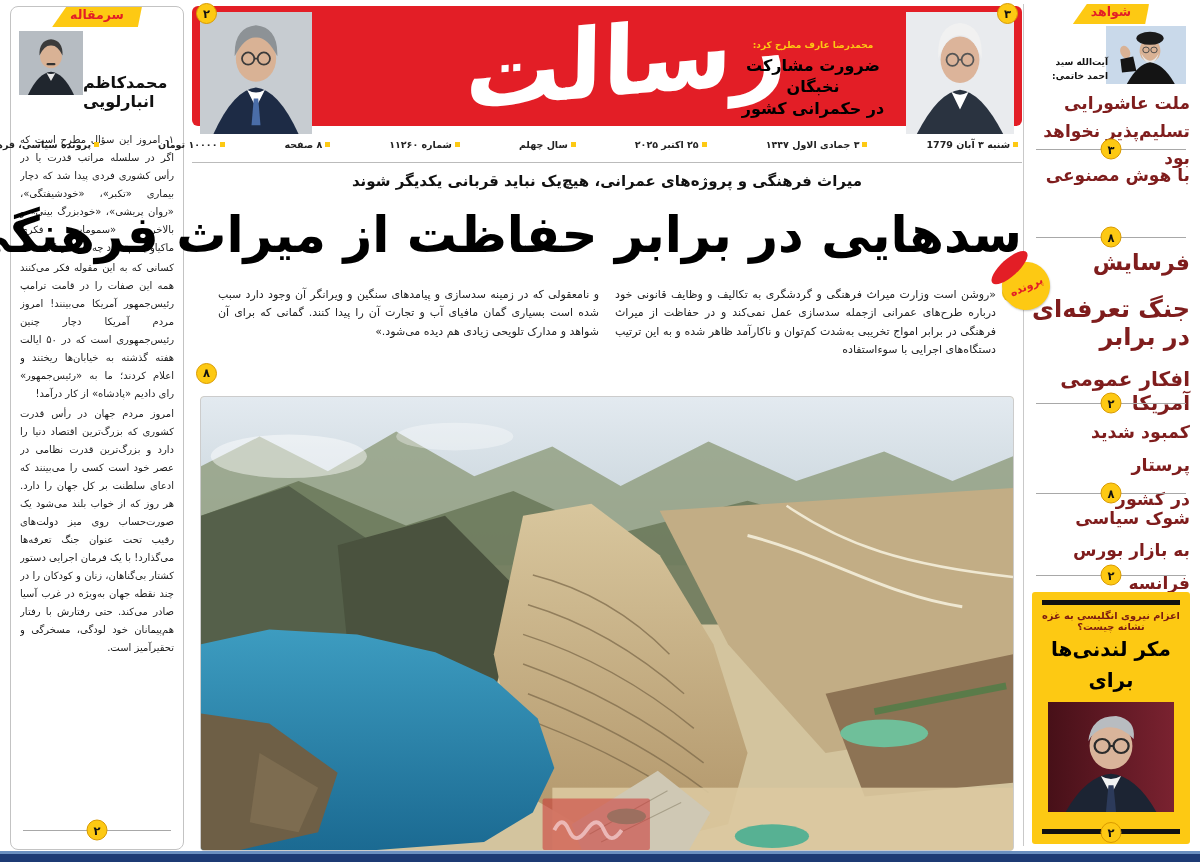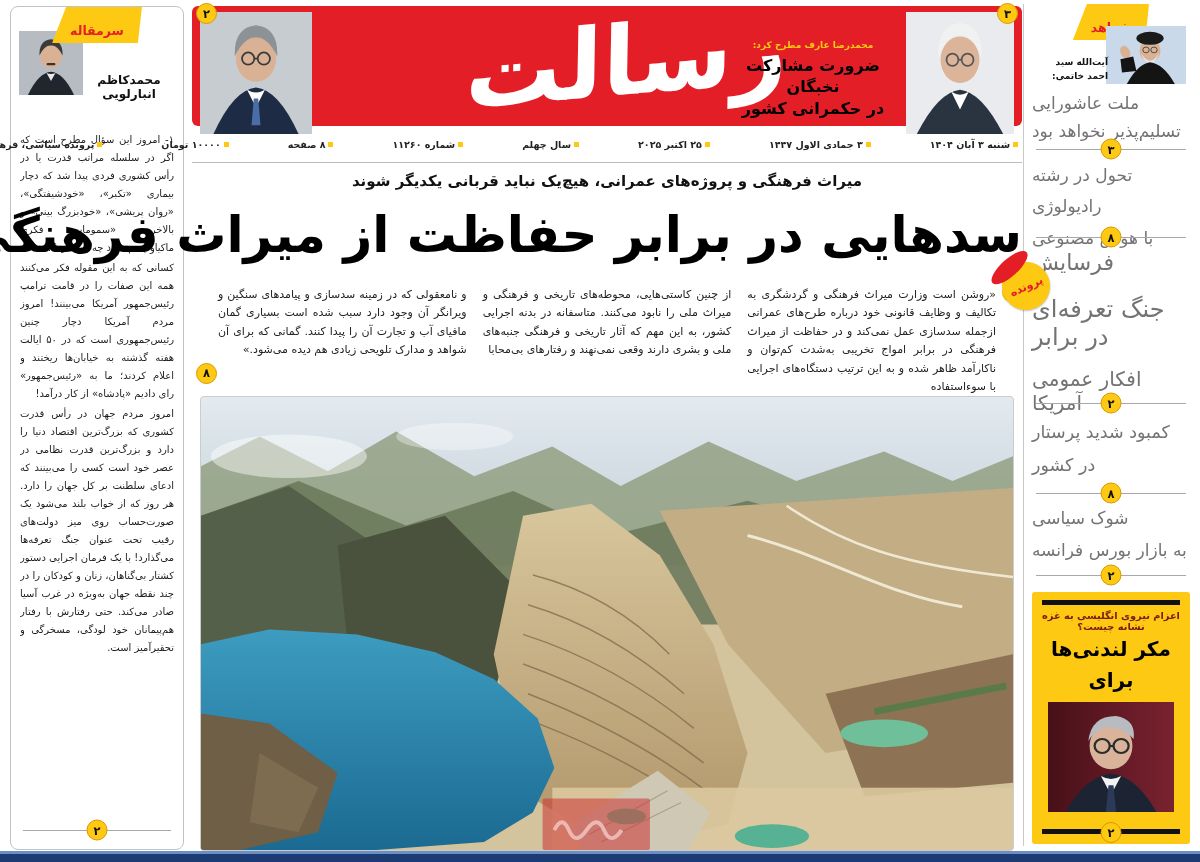--- a/index.html
+++ b/index.html
@@ -10,35 +10,35 @@
   *{box-sizing:border-box;margin:0;padding:0;}
   html,body{background:#fff;}
   body{font-family:"DejaVu Sans",sans-serif;color:var(--text-dark);}
   .page{position:relative;width:1200px;height:862px;background:#fff;overflow:hidden;direction:rtl;}
 
   
   .num-badge{display:flex;align-items:center;justify-content:center;width:21px;height:21px;
     border-radius:50%;background:var(--accent-yellow);border:1.5px solid var(--badge-border);
     font-size:11.5px;font-weight:bold;color:#111;}
   .ribbon{display:inline-block;background:var(--accent-yellow);color:var(--brand-red);
-    font-weight:bold;font-size:12.5px;padding:16px 18px 5px;
+    font-weight:bold;font-size:12.5px;padding:0 18px 5px;
     clip-path:polygon(14px 0,100% 0,calc(100% - 4px) 100%,0 100%);}
   .divline{position:absolute;left:0;right:0;top:50%;height:1px;background:#a8a8a8;}
   .portrait{display:block;width:100%;height:100%;}
 
   
   .footer-bar{position:absolute;left:0;right:0;bottom:0;height:11px;
     background:linear-gradient(180deg,var(--footer-light) 0 3px,var(--footer-navy) 3px 100%);}
 
   
   .editorial{position:absolute;left:10px;top:6px;width:174px;height:844px;
     border:1px solid #c3c3c3;border-radius:8px;background:#fff;}
   .ed-ribbon{position:absolute;top:0;left:50%;transform:translateX(-50%);z-index:2;}
   .ed-photo{position:absolute;top:24px;left:8px;width:64px;height:64px;overflow:hidden;background:#b6bcc2;}
-  .ed-author{position:absolute;top:66px;right:8px;width:92px;font-size:12px;font-weight:bold;text-align:center;}
+  .ed-author{position:absolute;top:66px;right:8px;width:92px;font-size:16px;font-weight:bold;text-align:left;}
   .ed-title{position:absolute;top:96px;right:9px;left:9px;font-size:17px;font-weight:bold;text-align:right;}
   .ed-body{position:absolute;top:124px;right:9px;left:9px;height:672px;overflow:hidden;
     font-size:10px;line-height:1.8;text-align:justify;color:#1c1c1c;}
   .ed-body p{margin-bottom:2px;}
   .ed-div{position:absolute;bottom:8px;left:12px;right:12px;height:22px;}
   .ed-div .num-badge{position:absolute;left:50%;top:50%;transform:translate(-50%,-50%);}
 
   
   .center{position:absolute;left:192px;top:6px;width:830px;height:846px;}
   .masthead{position:relative;height:120px;background:var(--brand-red);border-radius:6px;}
@@ -83,21 +83,21 @@
     border-radius:4px;overflow:hidden;background:#d8cdb2;}
   .main-photo svg{display:block;width:100%;height:100%;}
 
   
   .vrule{position:absolute;right:176px;top:4px;bottom:16px;width:1px;background:#c9c9c9;}
   .headlines-col{position:absolute;right:10px;top:0;width:158px;height:848px;}
   .hl-ribbon{position:absolute;top:4px;left:50%;transform:translateX(-50%);}
   .hl1-photo{position:absolute;top:26px;right:4px;width:80px;height:58px;overflow:hidden;background:#c9d9ea;}
   .hl1-byline{position:absolute;top:56px;left:0;width:76px;font-size:9px;font-weight:bold;
     text-align:right;line-height:1.5;}
-  .hl-title{position:absolute;width:100%;text-align:left;font-weight:normal;color:#737373;}
+  .hl-title{position:absolute;width:100%;text-align:right;font-weight:bold;color:#7f1d1d;}
   .hl1-title{top:90px;font-size:17px;line-height:1.62;}
   .hl2-title{top:160px;font-size:17px;line-height:1.85;}
   .hl3-title{top:250px;}
   .hl3-title .s1{display:block;font-size:22px;margin-bottom:20px;}
   .hl3-title .s2{display:block;font-size:24px;margin-bottom:16px;}
   .hl3-title .s3{display:block;font-size:20px;}
   .hl4-title{top:416px;font-size:17.5px;line-height:1.9;}
   .hl5-title{top:502px;font-size:17px;line-height:1.9;}
   .hl-div{position:absolute;left:4px;right:4px;height:22px;}
   .hl-div .num-badge{position:absolute;left:50%;top:50%;transform:translate(-50%,-50%);}
@@ -189,21 +189,21 @@
       <div class="mh-right-text">
         <div class="kk">محمدرضا عارف مطرح کرد:</div>
         <div class="t">ضرورت مشارکت نخبگان</div>
         <div class="t" style="margin-top:1px">در حکمرانی کشور</div>
       </div>
     </div>
 
     <div class="dateline">
       <span class="dl-seg">
           <span class="dl-b"></span>
-          <span>شنبه ۳ آبان ۱۴۰۴</span>
+          <span>شنبه ۳ آبان 1779</span>
         </span>
       <span class="dl-seg">
           <span class="dl-b"></span>
           <span>۳ جمادی الاول ۱۴۴۷</span>
         </span>
       <span class="dl-seg">
           <span class="dl-b"></span>
           <span>۲۵ اکتبر ۲۰۲۵</span>
         </span>
       <span class="dl-seg">
@@ -239,21 +239,20 @@
       <span class="dl-handle">@Resalatplus</span>
     </div>
     <div class="center-rule"></div>
 
     <div class="kicker">میراث فرهنگی و پروژه‌های عمرانی، هیچ‌یک نباید قربانی یکدیگر شوند</div>
     <div class="headline">سدهایی در برابر حفاظت از میراث فرهنگی</div>
 
     <div class="lede">
       <div class="quote-icon"></div>
       <div class="lede-col">«روشن است وزارت میراث فرهنگی و گردشگری به تکالیف و وظایف قانونی خود درباره طرح‌های عمرانی ازجمله سدسازی عمل نمی‌کند و در حفاظت از میراث فرهنگی در برابر امواج تخریبی به‌شدت کم‌توان و ناکارآمد ظاهر شده و به این ترتیب دستگاه‌های اجرایی با سوءاستفاده</div>
-      <div class="lede-col">از چنین کاستی‌هایی، محوطه‌های تاریخی و فرهنگی و میراث ملی را نابود می‌کنند. متاسفانه در بدنه اجرایی کشور، به این مهم که آثار تاریخی و فرهنگی جنبه‌های ملی و بشری دارند وقعی نمی‌نهند و رفتارهای بی‌محابا</div>
       <div class="lede-col">و نامعقولی که در زمینه سدسازی و پیامدهای سنگین و ویرانگر آن وجود دارد سبب شده است بسیاری گمان مافیای آب و تجارت آن را پیدا کنند. گمانی که برای آن شواهد و مدارک تلویحی زیادی هم دیده می‌شود.»</div>
       <div class="lede-badge num-badge">۸</div>
     </div>
 
     <div class="main-photo">
       <svg viewBox="0 0 832 458" preserveAspectRatio="none">
         <defs>
           <linearGradient id="sky" x1="0" y1="0" x2="0" y2="1">
             <stop offset="0" stop-color="#e3eaf0"></stop>
               <stop offset="1" stop-color="#c2cfd6"></stop>
@@ -332,21 +331,20 @@
     <div class="hl-title hl1-title">
       <span style="display:block">ملت عاشورایی</span>
       <span style="display:block">تسلیم‌پذیر نخواهد بود</span>
     </div>
     <div class="hl-div d1">
       <div class="divline"></div>
       <div class="num-badge">۳</div>
     </div>
 
     <div class="hl-title hl2-title">
-      <span style="display:block">تحول در رشته رادیولوژی</span>
       <span style="display:block">با هوش مصنوعی</span>
     </div>
     <div class="hl-div d2">
       <div class="divline"></div>
       <div class="num-badge">۸</div>
     </div>
 
     <div class="sticker">
       <span>پرونده</span>
     </div>

